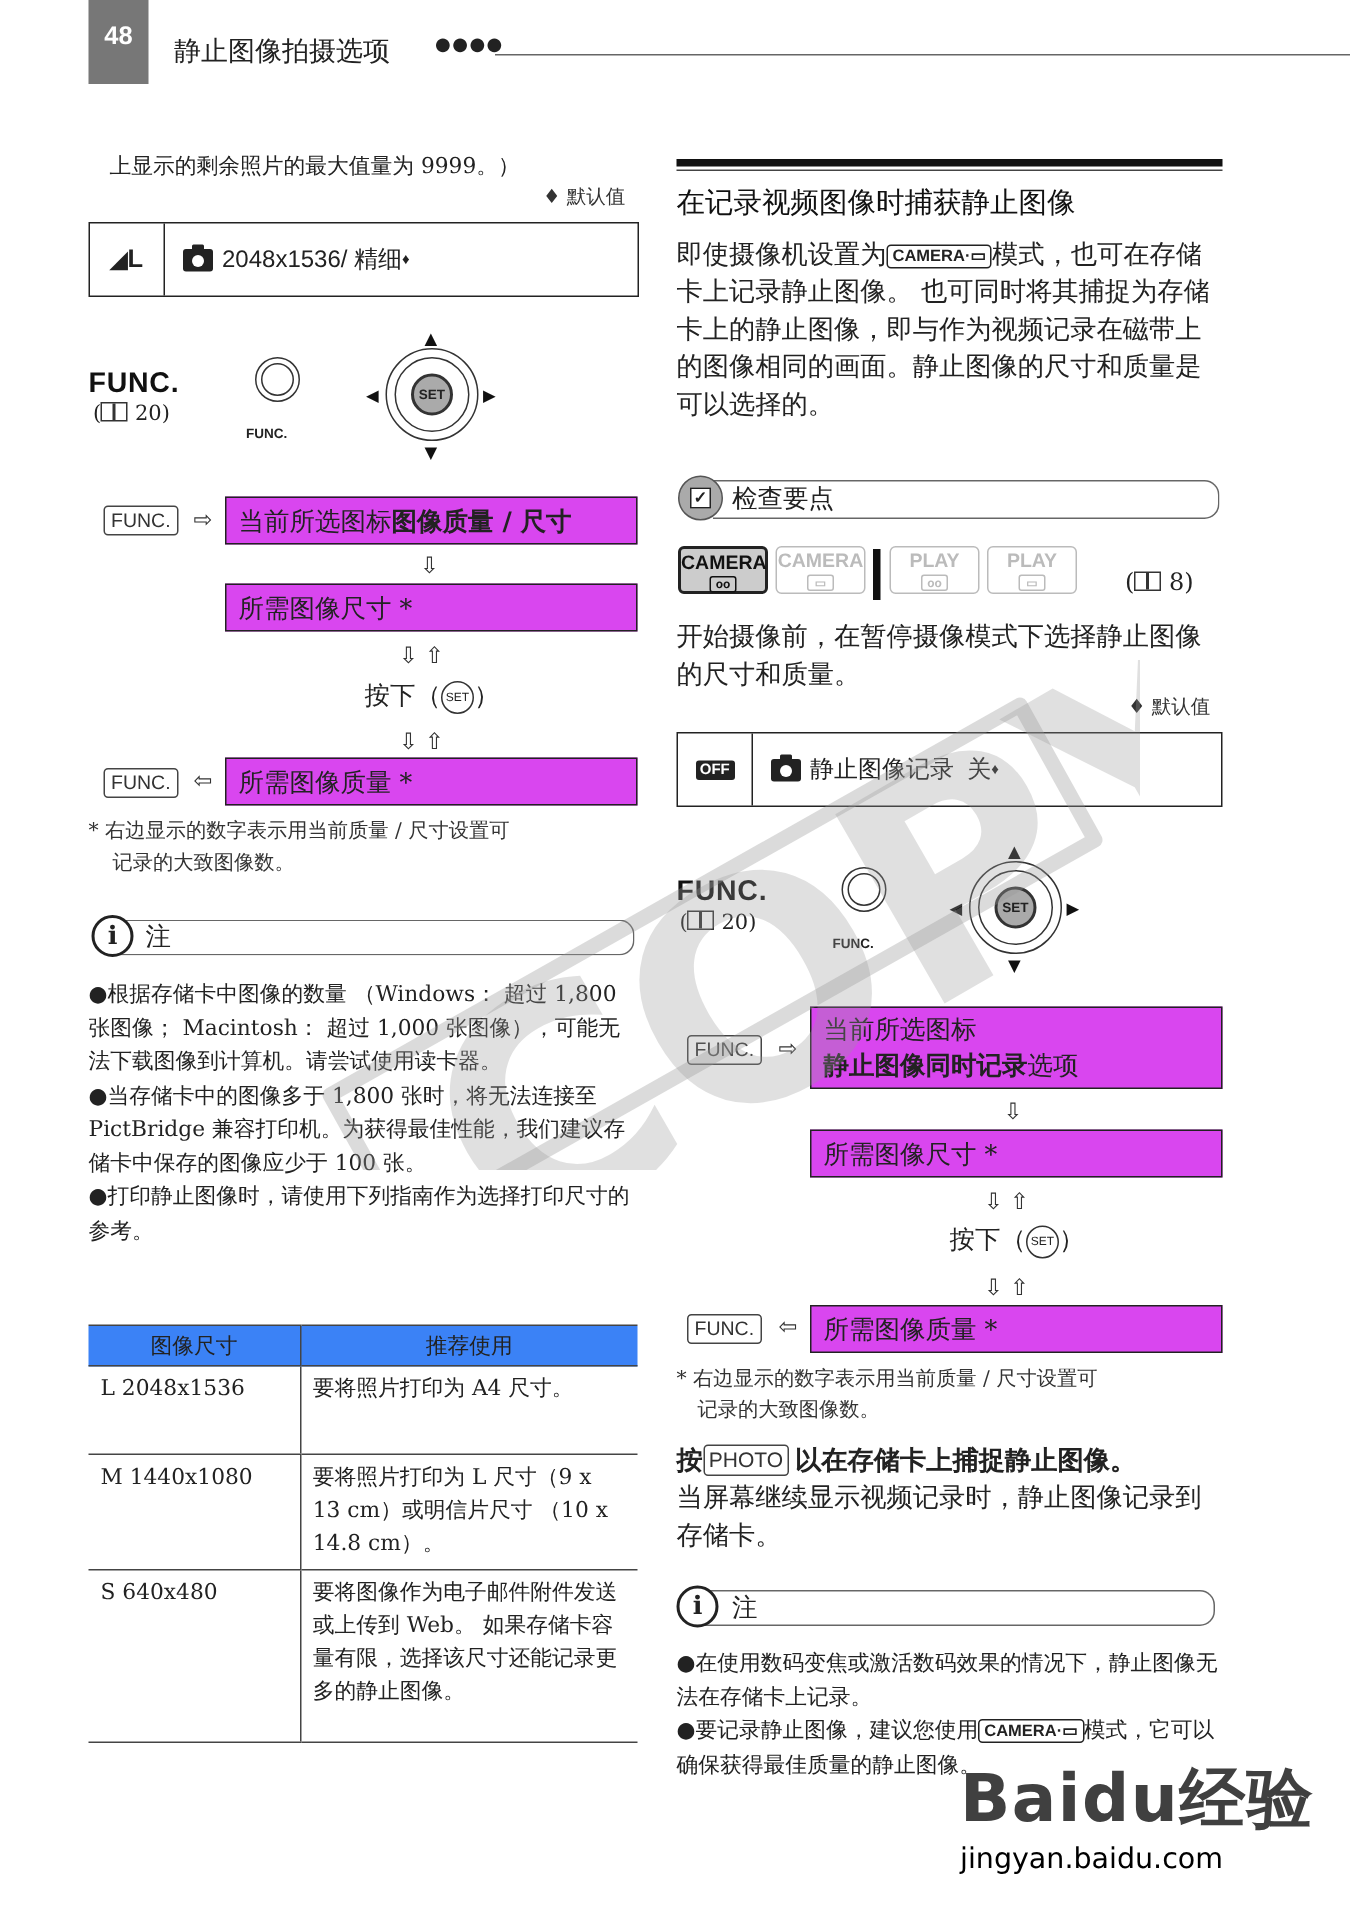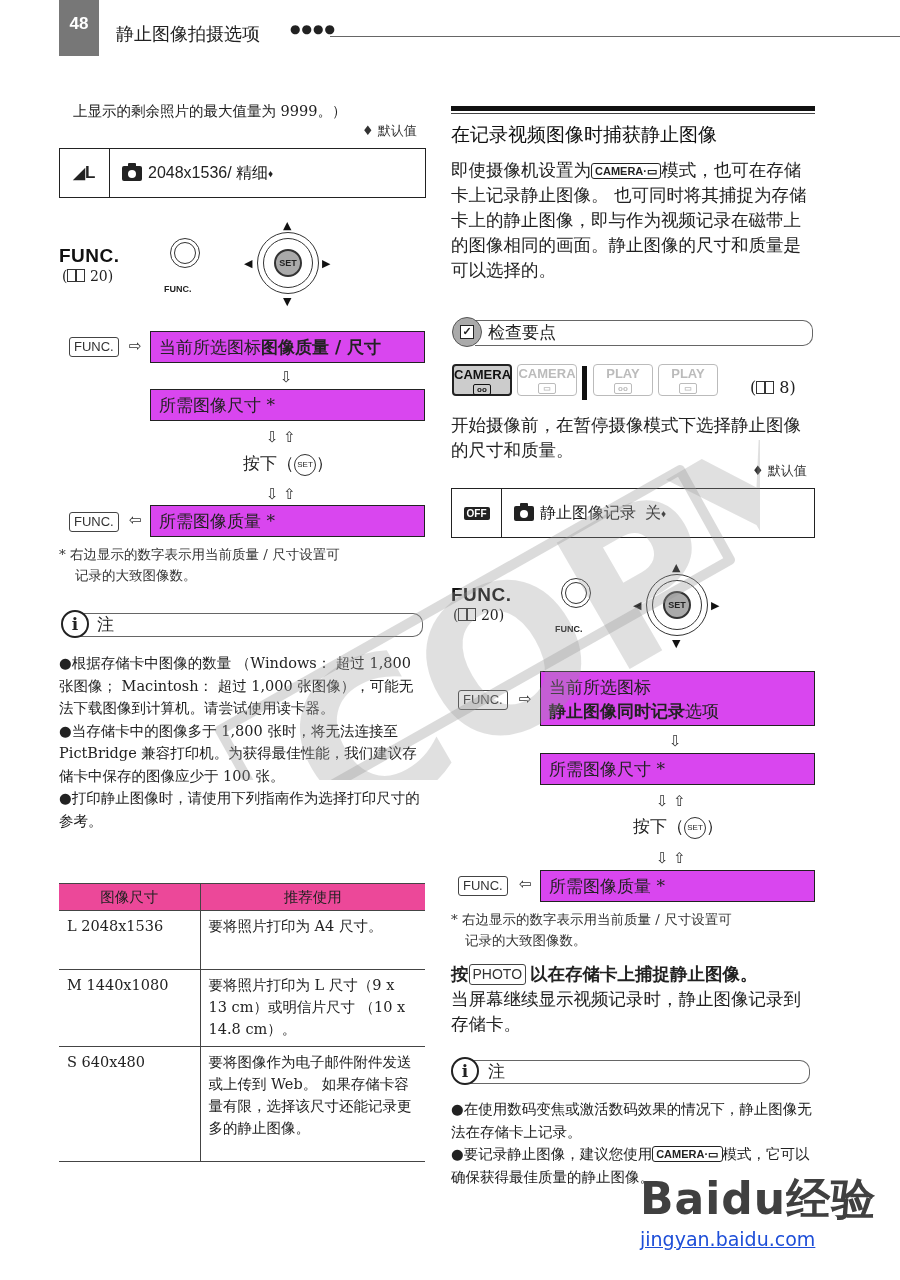--- a/index.html
+++ b/index.html
@@ -44,21 +44,21 @@
 
   .footnote { font-size: 13.5px; line-height: 20px; color: #333; }
 
   .note-bar { border: 1.2px solid #666; border-radius: 0 10px 10px 0; height: 24px; border-left: none; }
   .info-circle { width: 28px; height: 28px; border: 2px solid #222; border-radius: 50%; display: flex; align-items: center; justify-content: center; font-family: "DejaVu Serif", serif; font-weight: bold; font-size: 17px; background: #fff; }
   .note-title { font-family: "DejaVu Sans", sans-serif; font-size: 17px; color: #222; }
 
   .bullet-text { font-size: 14.5px; line-height: 22.5px; color: #222; }
 
   table.sizes { border-collapse: collapse; font-size: 14.5px; }
-  table.sizes th { background: #ec4899; font-weight: normal; height: 27px; border-bottom: 1.5px solid #444; border-top: 1.5px solid #444; }
+  table.sizes th { background: #3b82f6; font-weight: normal; height: 27px; border-bottom: 1.5px solid #444; border-top: 1.5px solid #444; }
   table.sizes td { vertical-align: top; padding: 4px 8px 6px; line-height: 22px; border-bottom: 1.5px solid #444; }
   table.sizes th + th, table.sizes td + td { border-left: 1.5px solid #444; }
 
   .section-rule-thick { height: 5px; background: #111; }
   .section-rule-thin { height: 1px; background: #444; }
   .section-title { font-family: "DejaVu Sans", sans-serif; font-weight: normal; font-size: 19px; color: #111; }
 
   .mode-badge { display: inline-block; border: 1.5px solid #222; border-radius: 3px; font-family: "Liberation Sans", sans-serif; font-weight: bold; font-size: 11px; padding: 0 3px; line-height: 14px; vertical-align: 1px; }
   .mode-tile { position: absolute; width: 60px; height: 32px; border: 1.5px solid #bbb; border-radius: 4px; text-align: center; font-family: "Liberation Sans", sans-serif; font-weight: bold; font-size: 13px; line-height: 13px; padding-top: 2px; color: #bbb; background: #fff; }
   .mode-tile.active { background: #ccc; border-color: #222; color: #111; border-width: 2px; }
@@ -75,21 +75,21 @@
   .func-dial .ring2 { position: absolute; left: 12px; top: 10px; width: 22px; height: 22px; border: 1.5px solid #333; border-radius: 50%; }
   .func-dial .lbl { position: absolute; left: 2px; top: 52px; font-family: "Liberation Sans", sans-serif; font-weight: bold; font-size: 9px; }
   .joystick { position: absolute; width: 90px; height: 90px; }
   .joystick .outer { position: absolute; left: 14px; top: 14px; width: 62px; height: 62px; border: 1.5px solid #333; border-radius: 50%; }
   .joystick .mid { position: absolute; left: 20px; top: 20px; width: 50px; height: 50px; border: 1.5px solid #333; border-radius: 50%; }
   .joystick .btn { position: absolute; left: 31px; top: 31px; width: 28px; height: 28px; border: 2px solid #333; border-radius: 50%; background: #aaa; font-family: "Liberation Sans", sans-serif; font-weight: bold; font-size: 9px; line-height: 24px; text-align: center; }
   .joystick .tri { position: absolute; font-size: 11px; color: #111; line-height: 11px; }
 
   .watermark { left: 200px; top: 440px; width: 560px; height: 340px; pointer-events: none; }
   .baidu-mark { left: 640px; top: 1170px; font-family: "DejaVu Sans", sans-serif; font-weight: bold; color: #404040; font-size: 44px; letter-spacing: 1px; }
-  .baidu-url { left: 640px; top: 1228px; font-family: "DejaVu Sans", sans-serif; color: #1d4ed8; font-size: 19px; text-decoration: underline; }
+  .baidu-url { left: 640px; top: 1228px; font-family: "DejaVu Sans", sans-serif; color: #000000; font-size: 19px; }
 </style>
 </head>
 <body>
 
 <div class="abs page-num">48</div>
 <div class="abs header-title">静止图像拍摄选项</div>
 <div class="abs header-dots">●●●●</div>
 <div class="abs header-line"></div>
 
 <div class="abs body-text" style="left:73px; top:100px;">上显示的剩余照片的最大值量为 9999。）</div>

